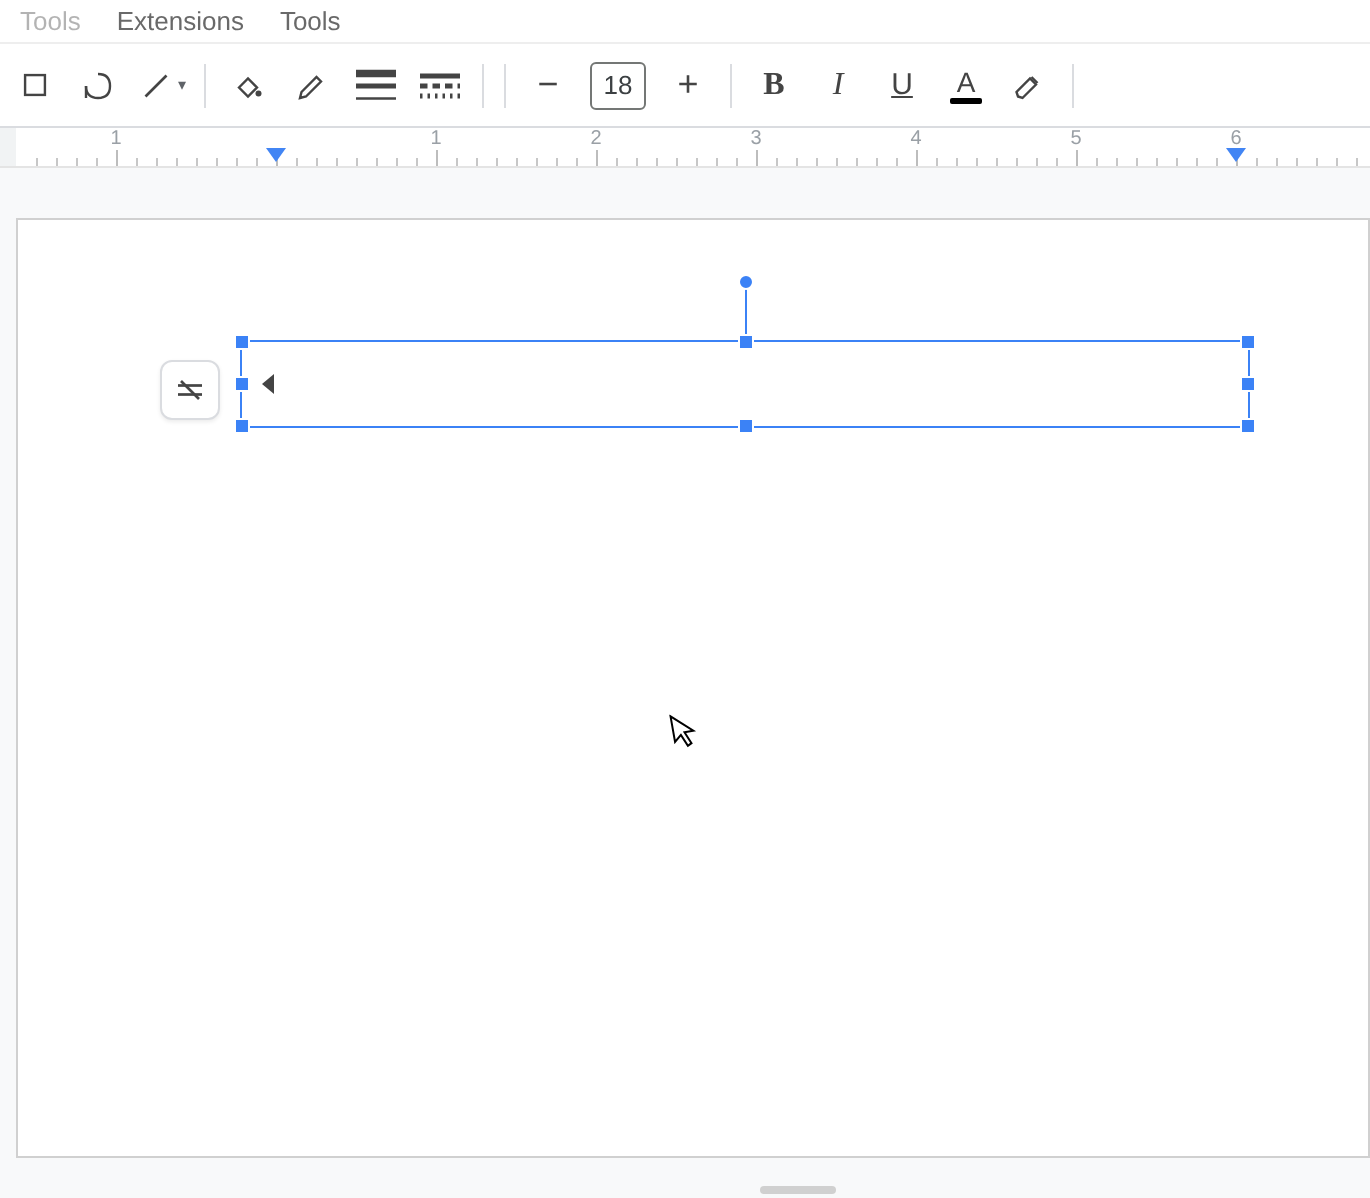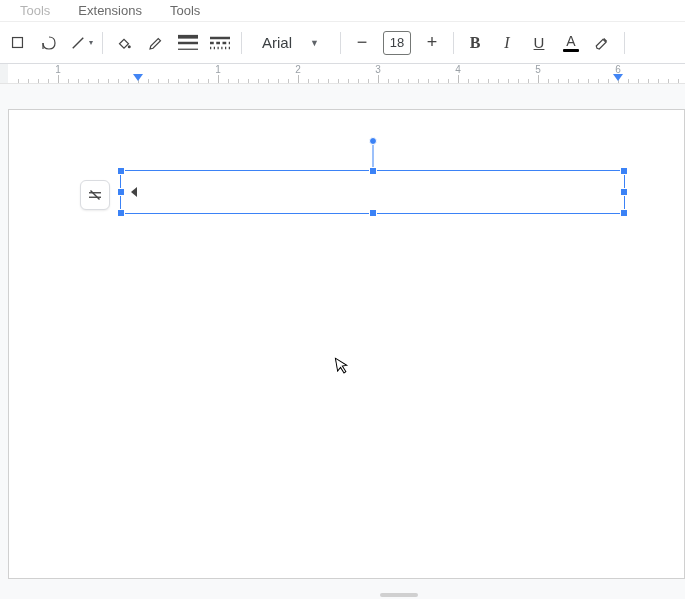--- a/index.html
+++ b/index.html
@@ -16,21 +16,21 @@
     background: #fff;
     border-bottom: 1px solid #eee;
     display: flex;
     align-items: center;
     gap: 18px;
     padding-left: 0;
     font-size: 13px;
     color: #444;
     padding: 0 10px;
   }
-  .menubar span { opacity: .8; cursor: pointer; margin-left: 10px; }
+  .menubar span { opacity: .8; cursor: pointer; }
   .toolbar {
     height: 42px;
     background: #fff;
     border-bottom: 1px solid #dadce0;
     display: flex;
     align-items: center;
     padding: 0 2px;
     gap: 2px;
   }
   .tbtn {
@@ -233,24 +233,20 @@
       </svg>
   </div>
   <div class="tbtn">
     <svg viewBox="0 0 24 24" stroke="#444" stroke-width="2">
         <line x1="4" y1="8" x2="20" y2="8"></line>
         <line x1="4" y1="12" x2="20" y2="12" stroke-dasharray="3 2"></line>
         <line x1="4" y1="16" x2="20" y2="16" stroke-dasharray="1 2"></line>
       </svg>
   </div>
   <div class="sep"></div>
-  <div class="font-select">
-    <span>Arial</span>
-    <span class="chev">▼</span>
-  </div>
   <div class="sep"></div>
   <div class="size-box">
     <div class="tbtn" style="font-size:18px;">−</div>
     <input class="size-input" value="18" style="">
     <div class="tbtn" style="font-size:18px;">+</div>
   </div>
   <div class="sep"></div>
   <div class="tbtn bold">B</div>
   <div class="tbtn italic">I</div>
   <div class="tbtn uline">U</div>

